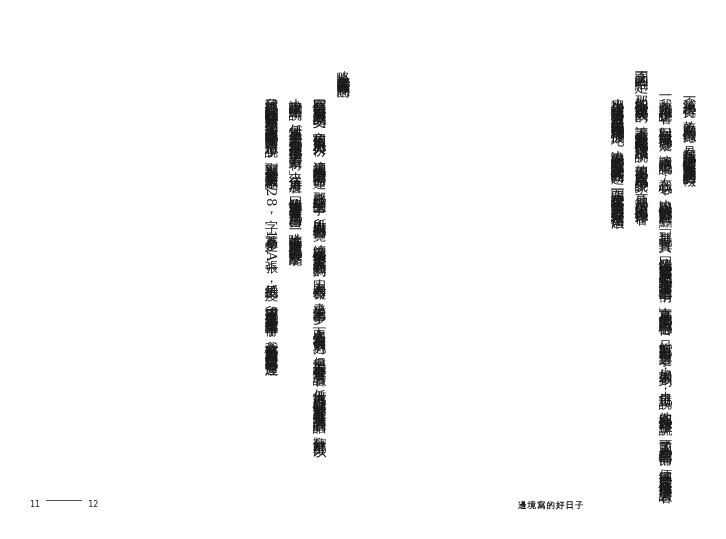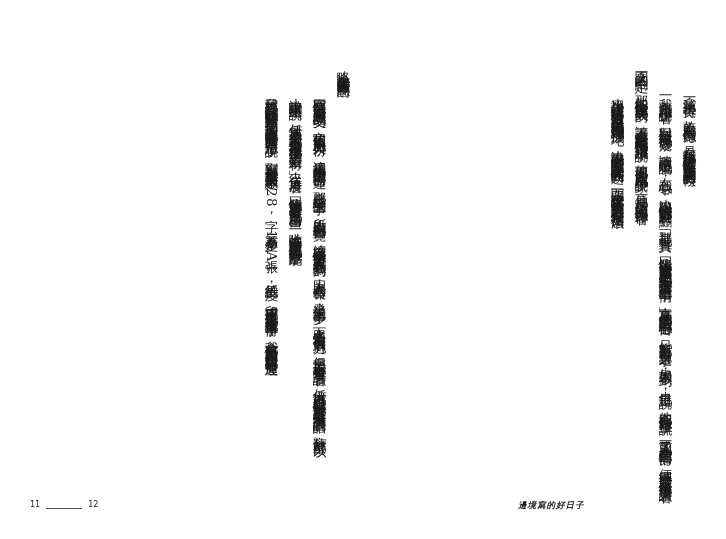--- a/index.html
+++ b/index.html
@@ -17,24 +17,24 @@
     line-height: 24px;
     letter-spacing: 1.4px;
     text-align: justify;
     position: absolute; right: 0; top: 0;
   }
   .text-block p { margin: 0; }
   .text-block p.indent { text-indent: 2em; }
   .page-right .text-block { width: 262px; }
   .page-left .text-block { width: 312px; }
   .footer-left { position: absolute; left: 30px; top: 500px; font-family: "DejaVu Sans", sans-serif;
-                 font-size: 8px; display: flex; align-items: flex-end; color: #222; }
+                 font-size: 8px; display: flex; align-items: flex-start; color: #222; }
   .footer-left .rule { display: inline-block; width: 36px; height: 0; border-top: 1px solid #555; margin: 0 6px; }
   .footer-right { position: absolute; left: 518px; top: 500px; font-family: "DejaVu Sans", sans-serif;
-                  font-size: 8.5px; font-weight: bold; letter-spacing: 1px; color: #222; font-style: italic; }
+                  font-size: 8.5px; font-weight: bold; letter-spacing: 1px; color: #222; }
 </style>
 </head>
 <body>
 
 <div class="spread">
 
   <div class="page page-right">
     <div class="text-block">
       <p class="indent">我第一次覺得，乾脆來寫回憶錄，是在我對小說的虛構性產生越來越多問題的時候。</p>
       <p class="indent">我一向自詡為小說作者，對回憶錄充滿了懷疑。讓我這麼說吧：在我心中，小說與回憶錄的差別只有一點，那就是「真實」。回憶錄作者寫的東西是在他們認知中真正發生過的事情，「真實」是他們的職業中心德目，只能寫對自己為真之事。如果做不到，也就是說，他在回憶錄裡撒謊了，或加入了一些想像的情節，便等同於背棄了回憶錄作者與讀者之間的唯一約定，那他的回憶錄就是失敗的。讀者不應該主動幫他把回憶錄讀成小說，他更不會因此成為小說家，他只是一個下流的回憶錄作者。</p>

